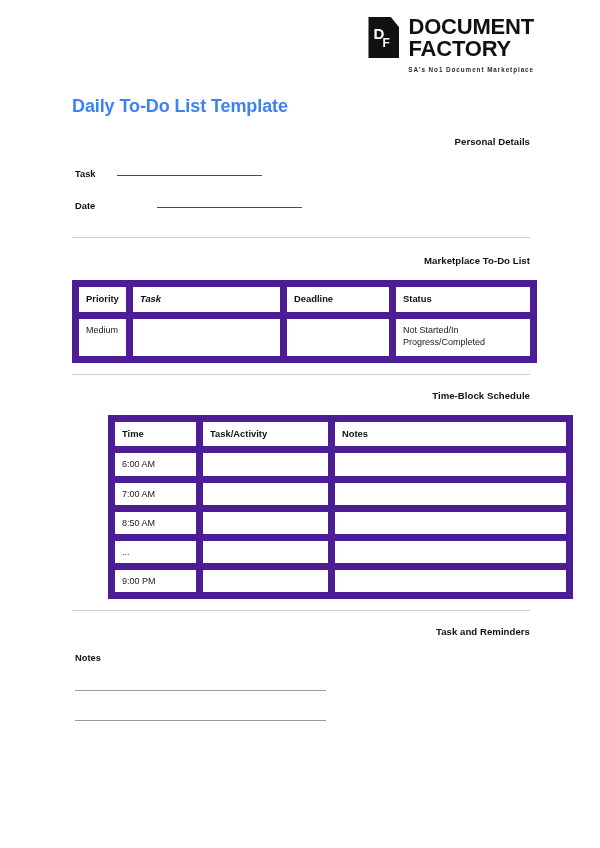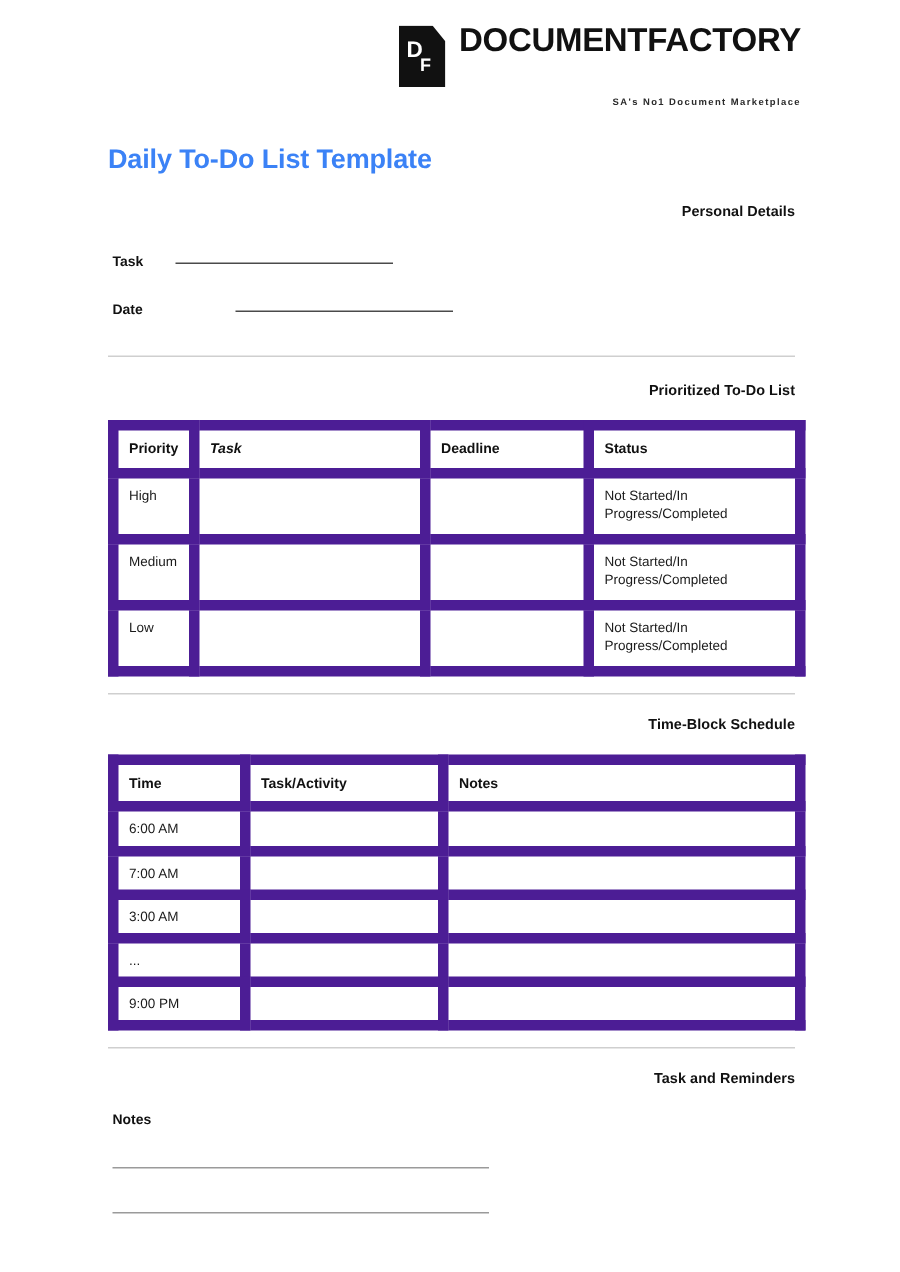--- a/index.html
+++ b/index.html
@@ -60,20 +60,21 @@
     letter-spacing: -0.5px;
   }
   .brand-mark .l-f {
     position: absolute;
     left: 14px;
     top: 20px;
     font-size: 12px;
   }
   .brand-words {
     display: flex;
+    flex-direction: column;
     line-height: 0.98;
   }
   .brand-words span {
     font-size: 22px;
     font-weight: bold;
     letter-spacing: -0.2px;
     color: #111111;
   }
   .brand-tagline {
     margin-top: 7px;
@@ -215,78 +216,66 @@
     <div class="field-line"></div>
   </div>
 
   <div class="field-row" style="margin-top:22px;gap:40px;">
     <div class="field-label">Date</div>
     <div class="field-line"></div>
   </div>
 
   <div class="divider" style="margin-top:26px;"></div>
 
-  <div class="section-head" style="margin-top:17px;">Prioritized To-Do List</div>
+  <div class="section-head" style="margin-top:17px;">Marketplace To-Do List</div>
 
   <table class="tbl-priority" style="margin-top:14px;">
     <thead>
       <tr>
         <th>Priority</th>
         <th>Task</th>
         <th>Deadline</th>
         <th>Status</th>
       </tr>
     </thead>
     <tbody>
       <tr>
-        <td>High</td>
-        <td></td>
-        <td></td>
-        <td>Not Started/In Progress/Completed</td>
-      </tr>
-      <tr>
         <td>Medium</td>
-        <td></td>
-        <td></td>
-        <td>Not Started/In Progress/Completed</td>
-      </tr>
-      <tr>
-        <td>Low</td>
         <td></td>
         <td></td>
         <td>Not Started/In Progress/Completed</td>
       </tr>
     </tbody>
   </table>
 
   <div class="divider" style="margin-top:11px;"></div>
 
   <div class="section-head" style="margin-top:15px;">Time-Block Schedule</div>
 
-  <table class="tbl-schedule" style="margin-top:14px;">
+  <table class="tbl-schedule" style="margin-top:14px;margin-left:36px;">
     <thead>
       <tr>
         <th>Time</th>
         <th>Task/Activity</th>
         <th>Notes</th>
       </tr>
     </thead>
     <tbody>
       <tr>
         <td>6:00 AM</td>
         <td></td>
         <td></td>
       </tr>
       <tr>
         <td>7:00 AM</td>
         <td></td>
         <td></td>
       </tr>
       <tr>
-        <td>3:00 AM</td>
+        <td>8:50 AM</td>
         <td></td>
         <td></td>
       </tr>
       <tr>
         <td>...</td>
         <td></td>
         <td></td>
       </tr>
       <tr>
         <td>9:00 PM</td>

